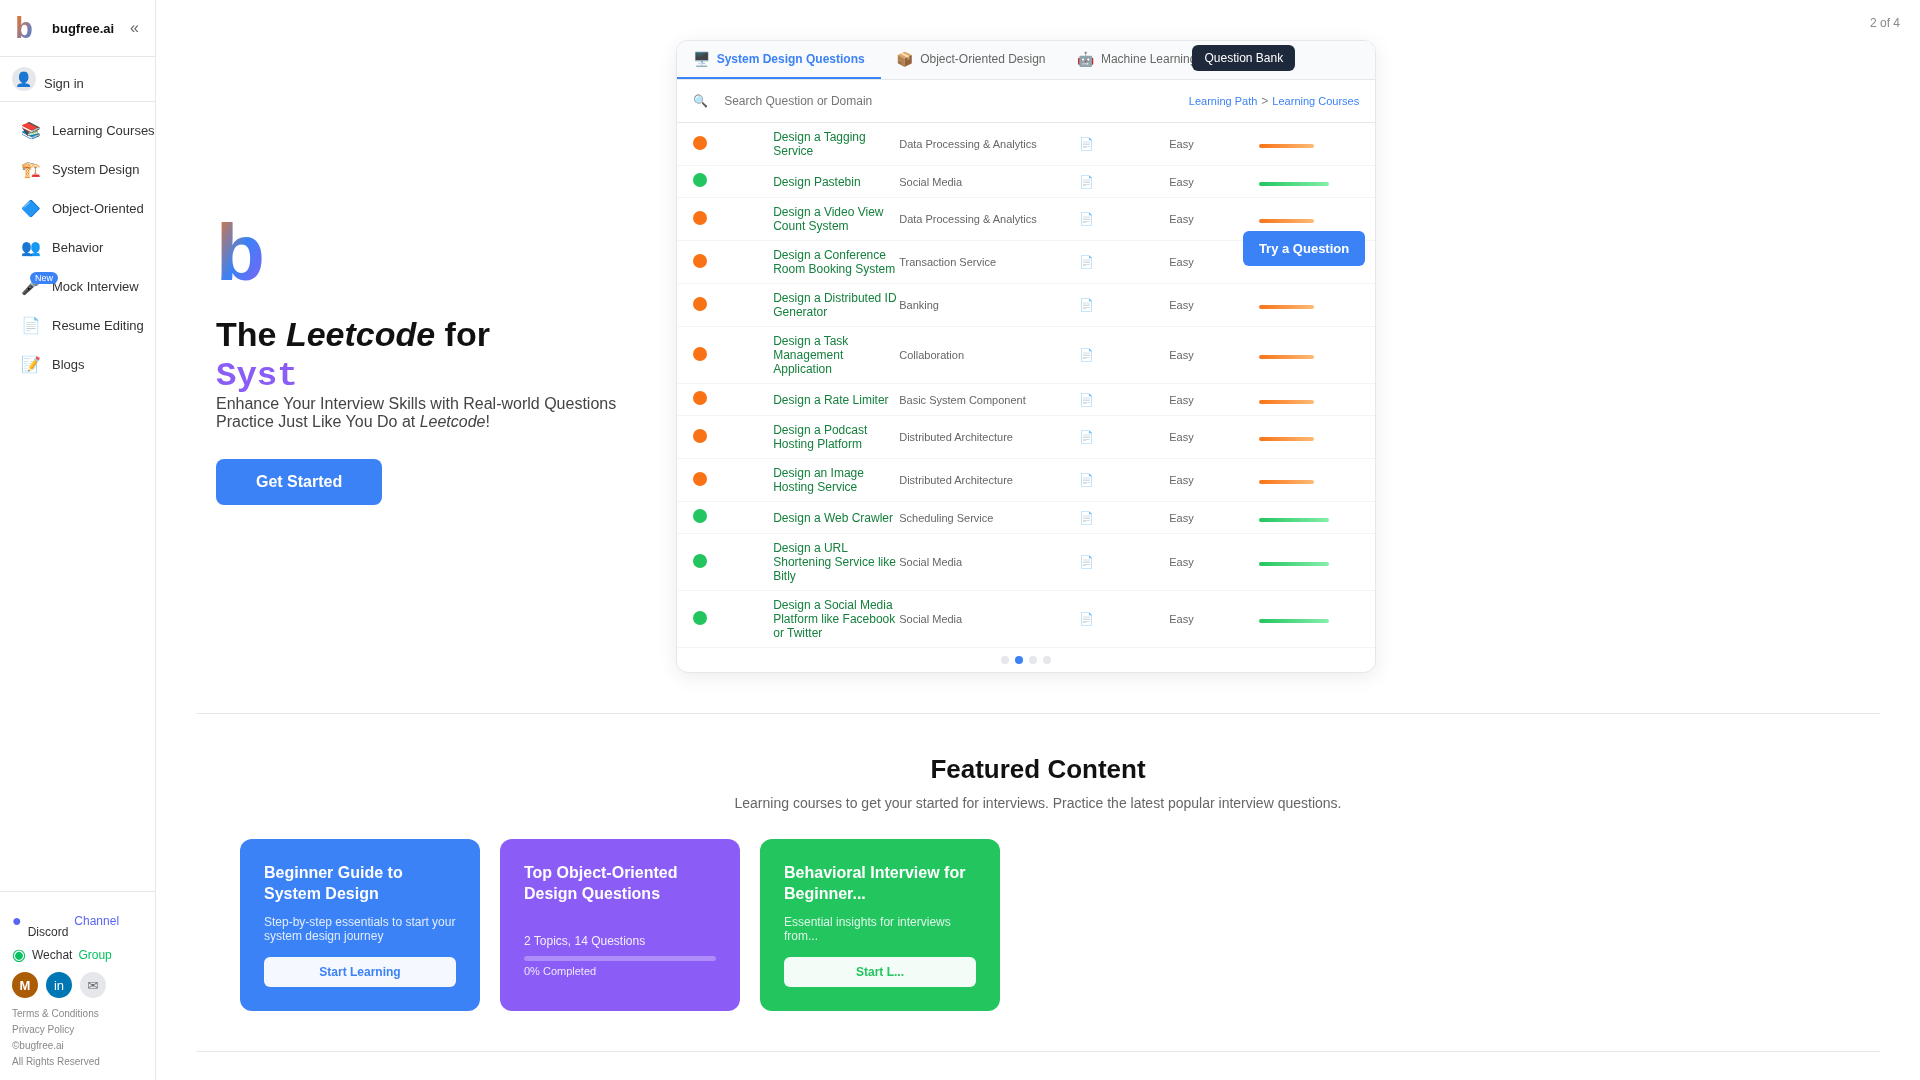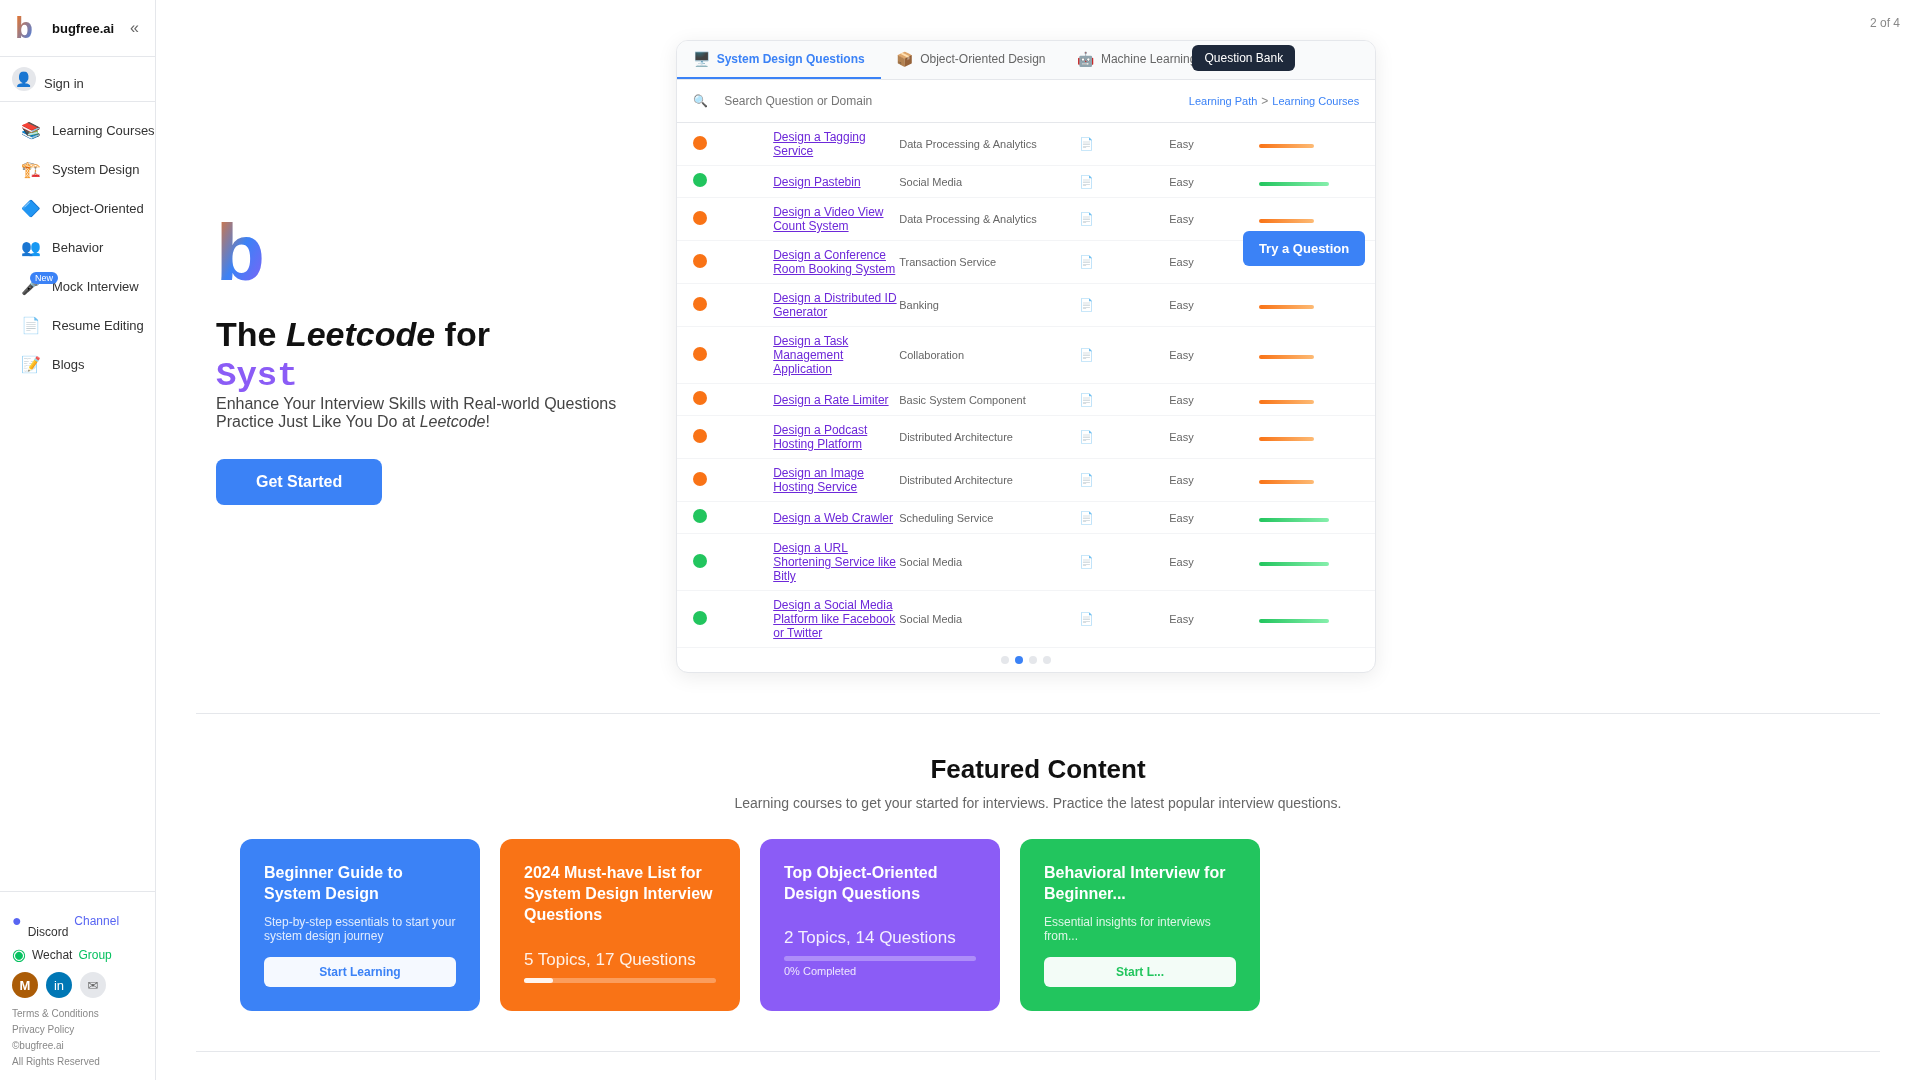--- a/index.html
+++ b/index.html
@@ -284,21 +284,21 @@
       font-size: 12px;
     }
     .status-dot {
       width: 14px;
       height: 14px;
       border-radius: 50%;
       display: inline-block;
     }
     .status-orange { background: #f97316; }
     .status-green { background: #22c55e; }
-    .q-title { color: #6d28d9; cursor: pointer; font-size: 12px; text-decoration: underline; }
+    .q-title { color: #15803d; cursor: pointer; font-size: 12px; }
     .q-domain { color: #666; font-size: 11px; }
     .q-difficulty { color: #666; font-size: 11px; }
     .freq-bar {
       height: 4px;
       border-radius: 2px;
       margin-top: 4px;
     }
     .freq-orange { background: linear-gradient(to right, #f97316, #fdba74); }
     .freq-green { background: linear-gradient(to right, #22c55e, #86efac); }
     .tooltip-question-bank {
@@ -391,21 +391,21 @@
       margin-bottom: 10px;
       line-height: 1.3;
     }
     .card-desc {
       font-size: 12px;
       color: rgba(255,255,255,0.85);
       margin-bottom: 14px;
       flex: 1;
     }
     .card-meta {
-      font-size: 17px;
+      font-size: 12px;
       color: rgba(255,255,255,0.9);
       margin-bottom: 8px;
     }
     .card-progress {
       height: 5px;
       background: rgba(255,255,255,0.3);
       border-radius: 3px;
       margin-bottom: 4px;
     }
     .card-progress-fill {
@@ -728,31 +728,20 @@
     <div class="course-cards">
 
       <div class="course-card card-blue">
         <div>
           <div class="card-title">Beginner Guide to System Design</div>
           <div class="card-desc">Step-by-step essentials to start your system design journey</div>
         </div>
         <button class="card-btn">Start Learning</button>
       </div>
 
-      <div class="course-card card-orange">
-        <div>
-          <div class="card-title">2024 Must-have List for System Design Interview Questions</div>
-        </div>
-        <div>
-          <div class="card-meta">5 Topics, 17 Questions</div>
-          <div class="card-progress">
-            <div class="card-progress-fill" style="width:15%;"></div>
-          </div>
-        </div>
-      </div>
 
       <div class="course-card card-purple">
         <div>
           <div class="card-title">Top Object-Oriented Design Questions</div>
         </div>
         <div>
           <div class="card-meta">2 Topics, 14 Questions</div>
           <div class="card-progress">
             <div class="card-progress-fill" style="width:0%;"></div>
           </div>

